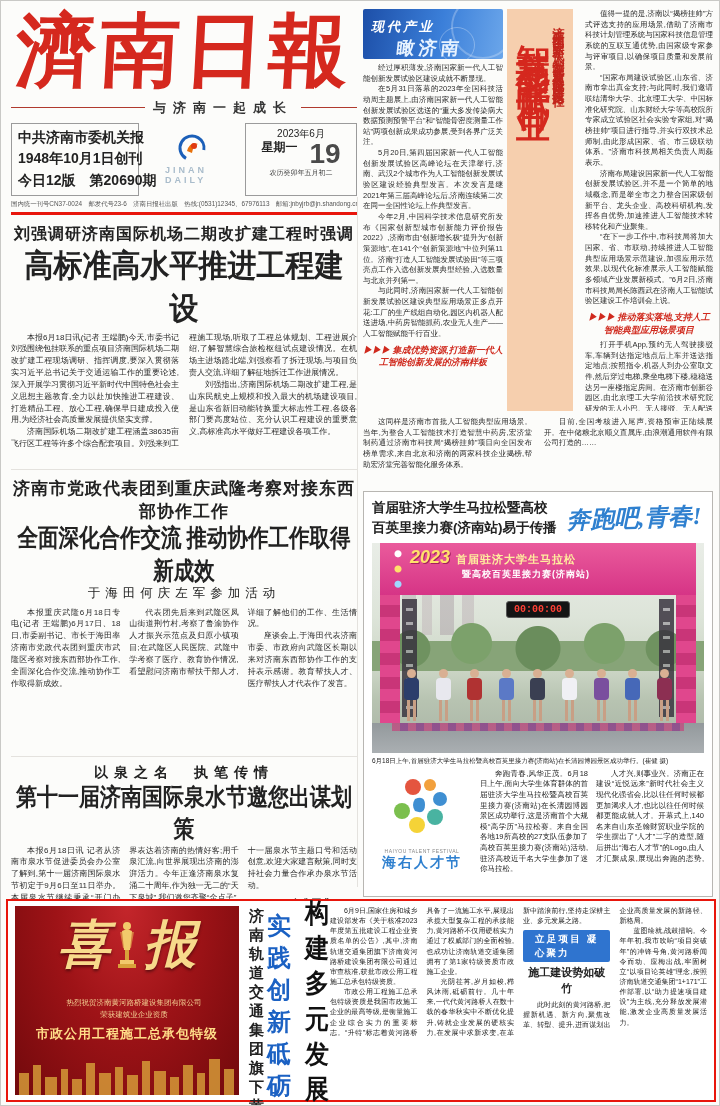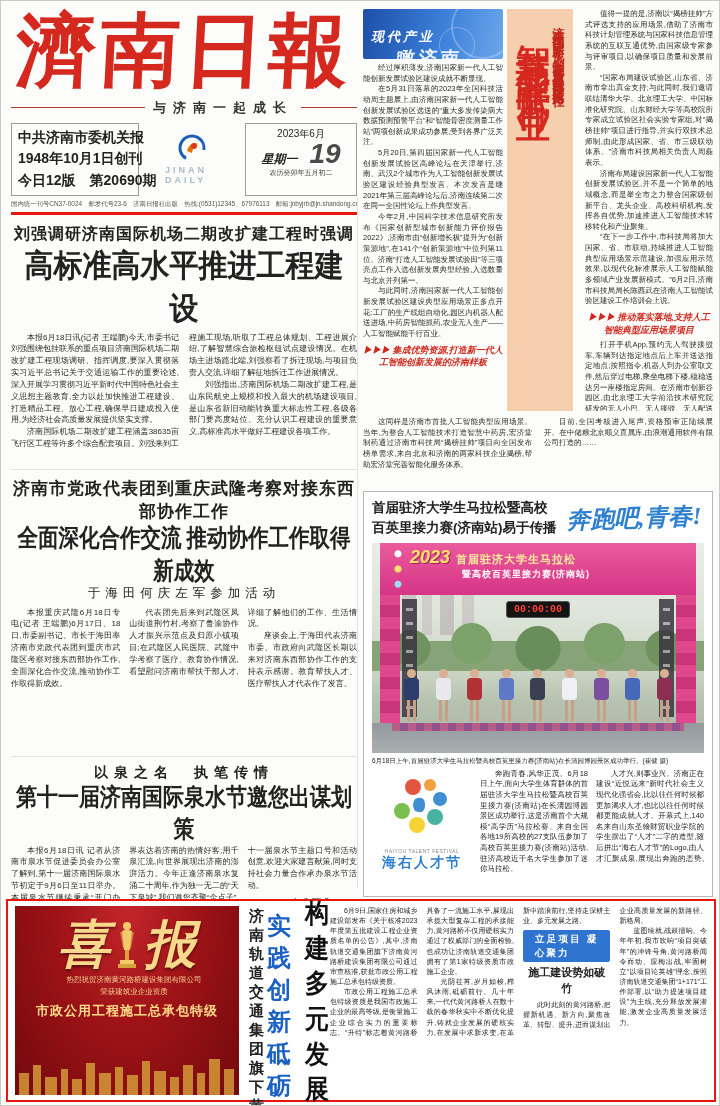--- a/index.html
+++ b/index.html
@@ -15,21 +15,21 @@
               transform:skewX(-3deg);}
   .slogan-row{display:flex;align-items:center;margin-top:2px;}
   .slogan-row .rule{flex:1;height:1px;background:#b03a2e;}
   .slogan-text{font-weight:bold;font-size:13px;letter-spacing:7px;color:#333;padding:0 8px;white-space:nowrap;}
   .mast-row{display:flex;align-items:stretch;margin-top:6px;gap:6px;}
   .mast-box{border:1px solid #9b9b9b;padding:3px 6px;}
   .org-box{width:128px;font-size:14px;font-weight:bold;line-height:1.55;text-align:center;white-space:nowrap;}
   .logo-box{flex:1;display:flex;flex-direction:column;align-items:center;justify-content:center;}
   .logo-en{font-size:9px;letter-spacing:3px;color:#a9bccb;margin-top:2px;font-weight:bold;margin-left:20px;}
   .date-box{width:112px;text-align:center;font-size:10px;line-height:1.3;}
-  .date-mid{display:flex;align-items:flex-end;justify-content:center;gap:12px;font-style:italic;}
+  .date-mid{display:flex;align-items:flex-start;justify-content:center;gap:12px;}
   .date-week{font-weight:bold;font-size:12px;}
   .date-day{font-size:28px;font-weight:bold;color:#4a4a4a;line-height:1;}
   .date-lunar{font-size:7px;color:#444;}
   .info-line{font-size:6.4px;color:#555;text-align:center;margin-top:4px;white-space:nowrap;overflow:hidden;}
   .red-rule{height:3px;background:#e8160c;margin-top:3px;}
 
   .article{margin-top:9px;}
   .article.bordered{border-top:1px solid #e4e2de;padding-top:7px;}
   .kicker{font-size:16px;font-weight:bold;text-align:center;letter-spacing:1px;}
   .kicker.small{font-size:17px;}
@@ -54,21 +54,21 @@
   
   .right-col{position:absolute;left:362px;top:8px;width:350px;}
   .ai-grid{display:flex;gap:4px;}
   .ai-colA{width:140px;height:402px;overflow:hidden;}
   .ai-colC{flex:1;height:402px;overflow:hidden;margin-left:8px;}
   .ai-p{font-size:7.5px;line-height:1.42;text-align:justify;color:#2a2a2a;}
   .ai-p p{margin:0;text-indent:2em;}
   .sec-red{color:#d02a1e;font-weight:bold;font-style:italic;font-size:9px;
            text-align:center;line-height:1.4;margin:4px 0;font-family:"Liberation Serif",serif;}
   .banner{height:50px;border-radius:2px;margin-bottom:4px;position:relative;overflow:hidden;
-          background:linear-gradient(100deg,#1d4fa8,#3b7fd9 55%,#6ba6ea);padding:19px 8px;}
+          background:linear-gradient(100deg,#1d4fa8,#3b7fd9 55%,#6ba6ea);padding:9px 8px;}
   .banner:before{content:"";position:absolute;right:-12px;top:-14px;width:60px;height:60px;
           border:2px solid rgba(255,255,255,.25);border-radius:50%;}
   .banner:after{content:"";position:absolute;right:28px;top:18px;width:34px;height:34px;
           border:1px solid rgba(255,255,255,.3);border-radius:50%;}
   .banner-l1{color:#fff;font-weight:bold;font-style:italic;font-size:13px;letter-spacing:3px;}
   .banner-l2{color:#e8f3ff;font-weight:bold;font-size:18px;letter-spacing:4px;padding-left:26px;
              font-family:"Liberation Serif",serif;transform:skewX(-6deg);}
   .ai-strip{width:66px;height:402px;background:#f6cfae;display:flex;justify-content:center;
             padding-top:8px;gap:2px;}
   .v-title{writing-mode:vertical-rl;font-family:"Liberation Serif",serif;font-weight:bold;
@@ -139,21 +139,21 @@
 
   
   .bottom-sec{position:absolute;left:5px;top:898px;width:710px;height:203px;
       border:2.5px solid #e8160c;background:#fff;display:flex;gap:8px;padding:5px 7px;}
   .xibao{width:224px;position:relative;overflow:hidden;text-align:center;
       background:radial-gradient(ellipse at 50% 0%,#c4262b 0%,#9e1317 45%,#72090c 100%);
       padding-top:12px;}
   .xb-row{display:flex;justify-content:center;align-items:center;gap:4px;}
   .xb-char{font-family:"Liberation Serif",serif;font-weight:bold;font-style:italic;
       font-size:52px;color:#f7d98b;text-shadow:0 2px 3px rgba(0,0,0,.45);line-height:1;}
-  .xb-congrats{font-size:7.5px;color:#f3cf92;margin-top:2px;line-height:1.6;padding-left:14px;}
+  .xb-congrats{font-size:7.5px;color:#f3cf92;margin-top:25px;line-height:1.6;padding-left:14px;}
   .xb-title{font-size:13px;font-weight:bold;color:#ffdd88;letter-spacing:1px;margin-top:4px;}
   .xb-sky{position:absolute;left:0;right:0;bottom:0;height:40px;opacity:.95;}
   .b-article{flex:1;display:flex;}
   .b-kicker{font-size:15px;font-weight:bold;text-align:center;letter-spacing:1px;margin-top:1px;}
   .b-headrow{display:flex;justify-content:center;align-items:baseline;gap:12px;margin:4px 0 6px;}
   .b-head-blue{font-size:24px;font-weight:bold;color:#1b61c3;letter-spacing:2px;}
   .b-head-black{font-family:"Liberation Serif",serif;font-size:24px;font-weight:bold;
                 color:#111;letter-spacing:1px;transform:scaleY(1.1);}
   .b-body{column-count:4;column-gap:9px;height:134px;overflow:hidden;
           font-size:7px;line-height:1.45;text-align:justify;}

